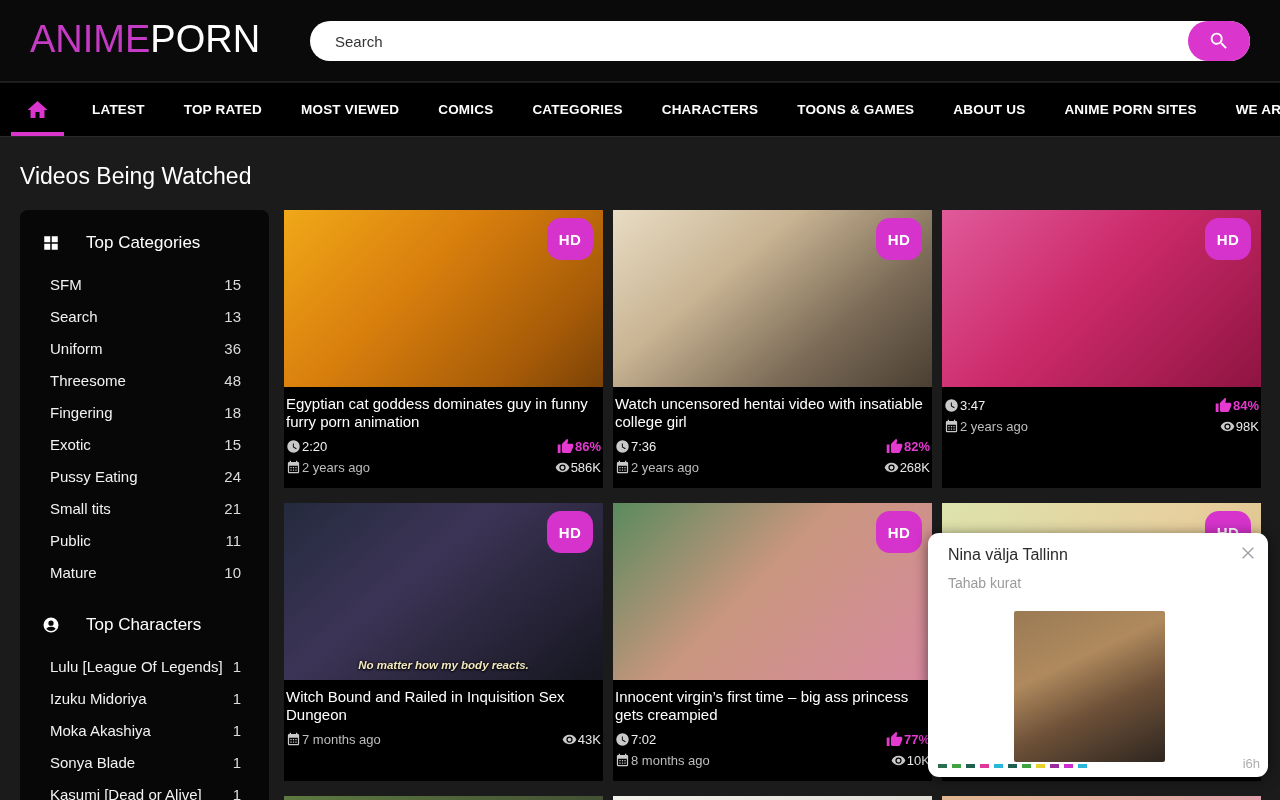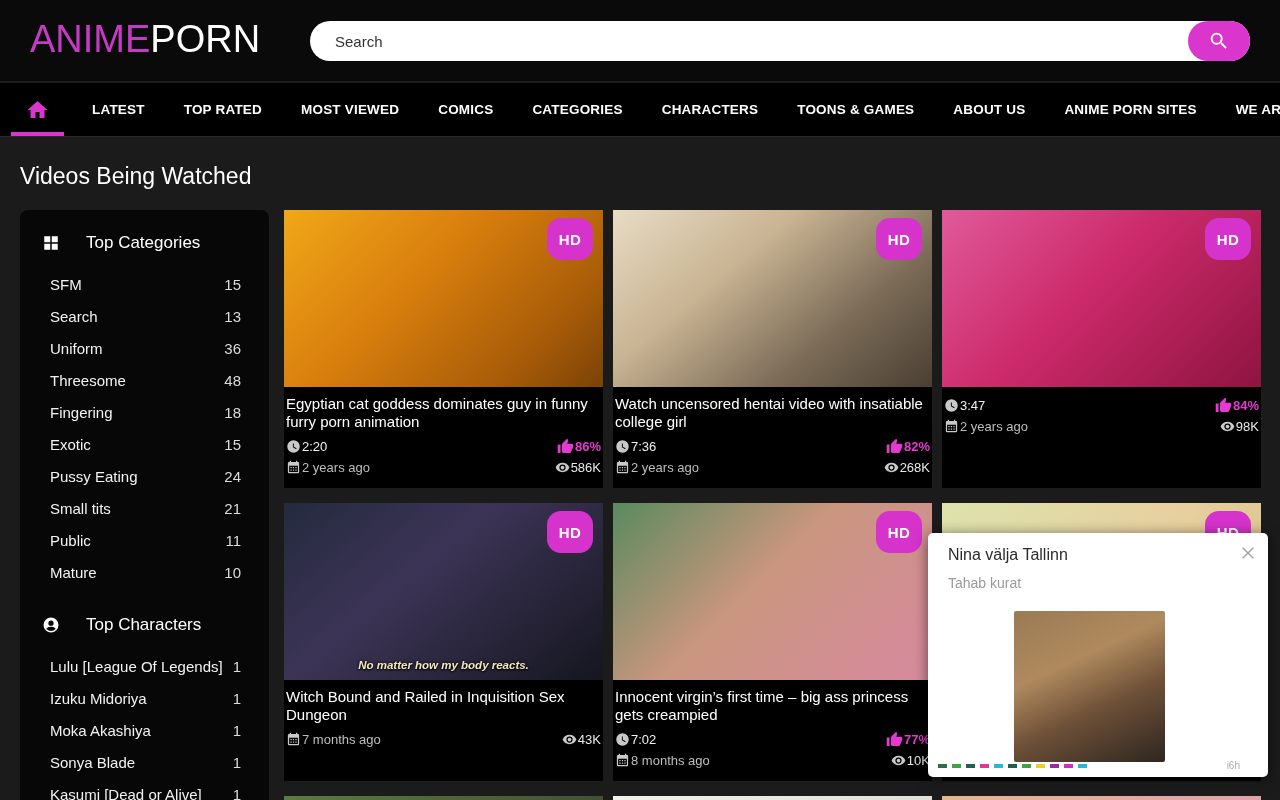--- a/index.html
+++ b/index.html
@@ -55,31 +55,31 @@
   .mleft,.mright{display:flex;align-items:center;gap:1px}
   .micon{width:15px;height:15px;fill:#c9c9c9;flex:none}
   .like .micon{fill:#e53ad0;width:17px;height:17px}
   .dur{color:#f0f0f0}
   .age{color:#bdbdbd}
   .views{color:#e8e8e8}
   .likes{color:#e53ad0;font-weight:700}
   .partial .meta{visibility:hidden}
 
   
-  .popup{position:absolute;left:928px;top:533px;width:340px;height:244px;background:#fff;border-radius:5px;
+  .popup{position:absolute;left:928px;top:533px;width:340px;height:244px;background:#fff;border-radius:11px;
     box-shadow:0 2px 14px rgba(0,0,0,.55);z-index:10}
   .popup-close{position:absolute;top:9px;right:9px;width:22px;height:22px;background:none;border:none;cursor:pointer;
     display:flex;align-items:center;justify-content:center}
   .popup-close svg{width:16px;height:16px;stroke:#9aa0a6;stroke-width:2;fill:none}
   .popup-title{position:absolute;left:20px;top:13px;font-size:16px;color:#2b2b2b}
   .popup-sub{position:absolute;left:20px;top:42px;font-size:14px;color:#9a9a9a}
   .popup-photo{position:absolute;left:86px;top:78px;width:151px;height:151px;border-radius:2px;background:#6e5138}
   .popup-dashes{position:absolute;left:10px;bottom:9px;display:flex;gap:5px}
   .popup-dashes span{width:9px;height:4px;display:block}
-  .popup-time{position:absolute;right:28px;bottom:6px;font-size:10px;color:#adadad}
+  .popup-time{position:absolute;right:8px;bottom:6px;font-size:13px;color:#adadad}
 </style>
 </head>
 <body>
 
 <svg width="0" height="0" style="position:absolute" aria-hidden="true">
   <defs>
     <symbol id="i-home" viewBox="0 0 24 24">
         <path d="M10 20v-6h4v6h5v-8h3L12 3 2 12h3v8z"></path>
       </symbol>
     <symbol id="i-search" viewBox="0 0 24 24">

